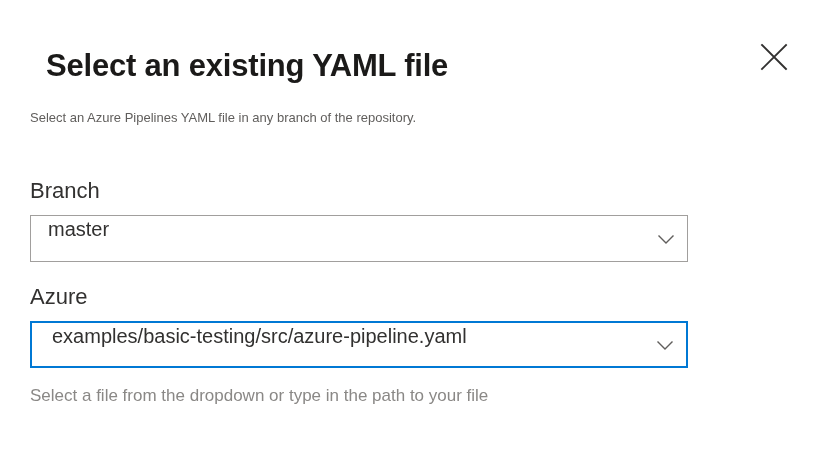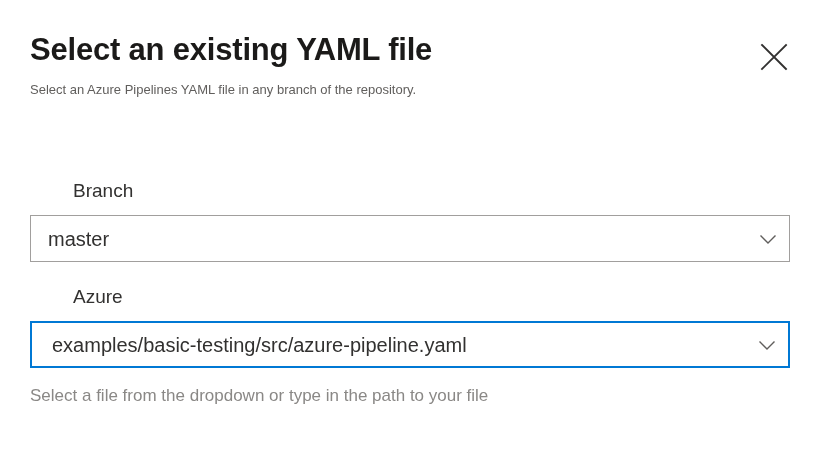--- a/index.html
+++ b/index.html
@@ -29,21 +29,21 @@
     left: 30px;
     top: 30px;
     width: 700px;
   }
   .panel-title {
     font-size: 31px;
     font-weight: 600;
     line-height: 40px;
     color: #1b1a19;
     letter-spacing: -0.2px;
-    margin: 0;
+    margin: 16px;
     white-space: nowrap;
   }
   .panel-subtitle {
     font-size: 13px;
     font-weight: 400;
     line-height: 31px;
     color: #605e5c;
     margin: 4px 0 0 0;
     width: 610px;
   }
@@ -77,36 +77,34 @@
 
   .field-block {
     margin: 0;
   }
   .field-block + .field-block {
     margin-top: 22px;
   }
 
   .field-label {
     display: block;
-    font-size: 19px;
+    font-size: 22px;
     line-height: 26px;
     color: #323130;
     font-weight: 400;
     margin-bottom: 11px;
-    margin-left: 43px;
   }
 
   .combo {
     position: relative;
     box-sizing: border-box;
-    width: 760px;
+    width: 658px;
     height: 47px;
     background: #ffffff;
     display: flex;
-    align-items: center;
     cursor: pointer;
   }
   .combo.normal {
     border: 1px solid #a19f9d;
   }
   .combo.focused {
     border: 2px solid #0078d4;
   }
 
   .combo-value {

